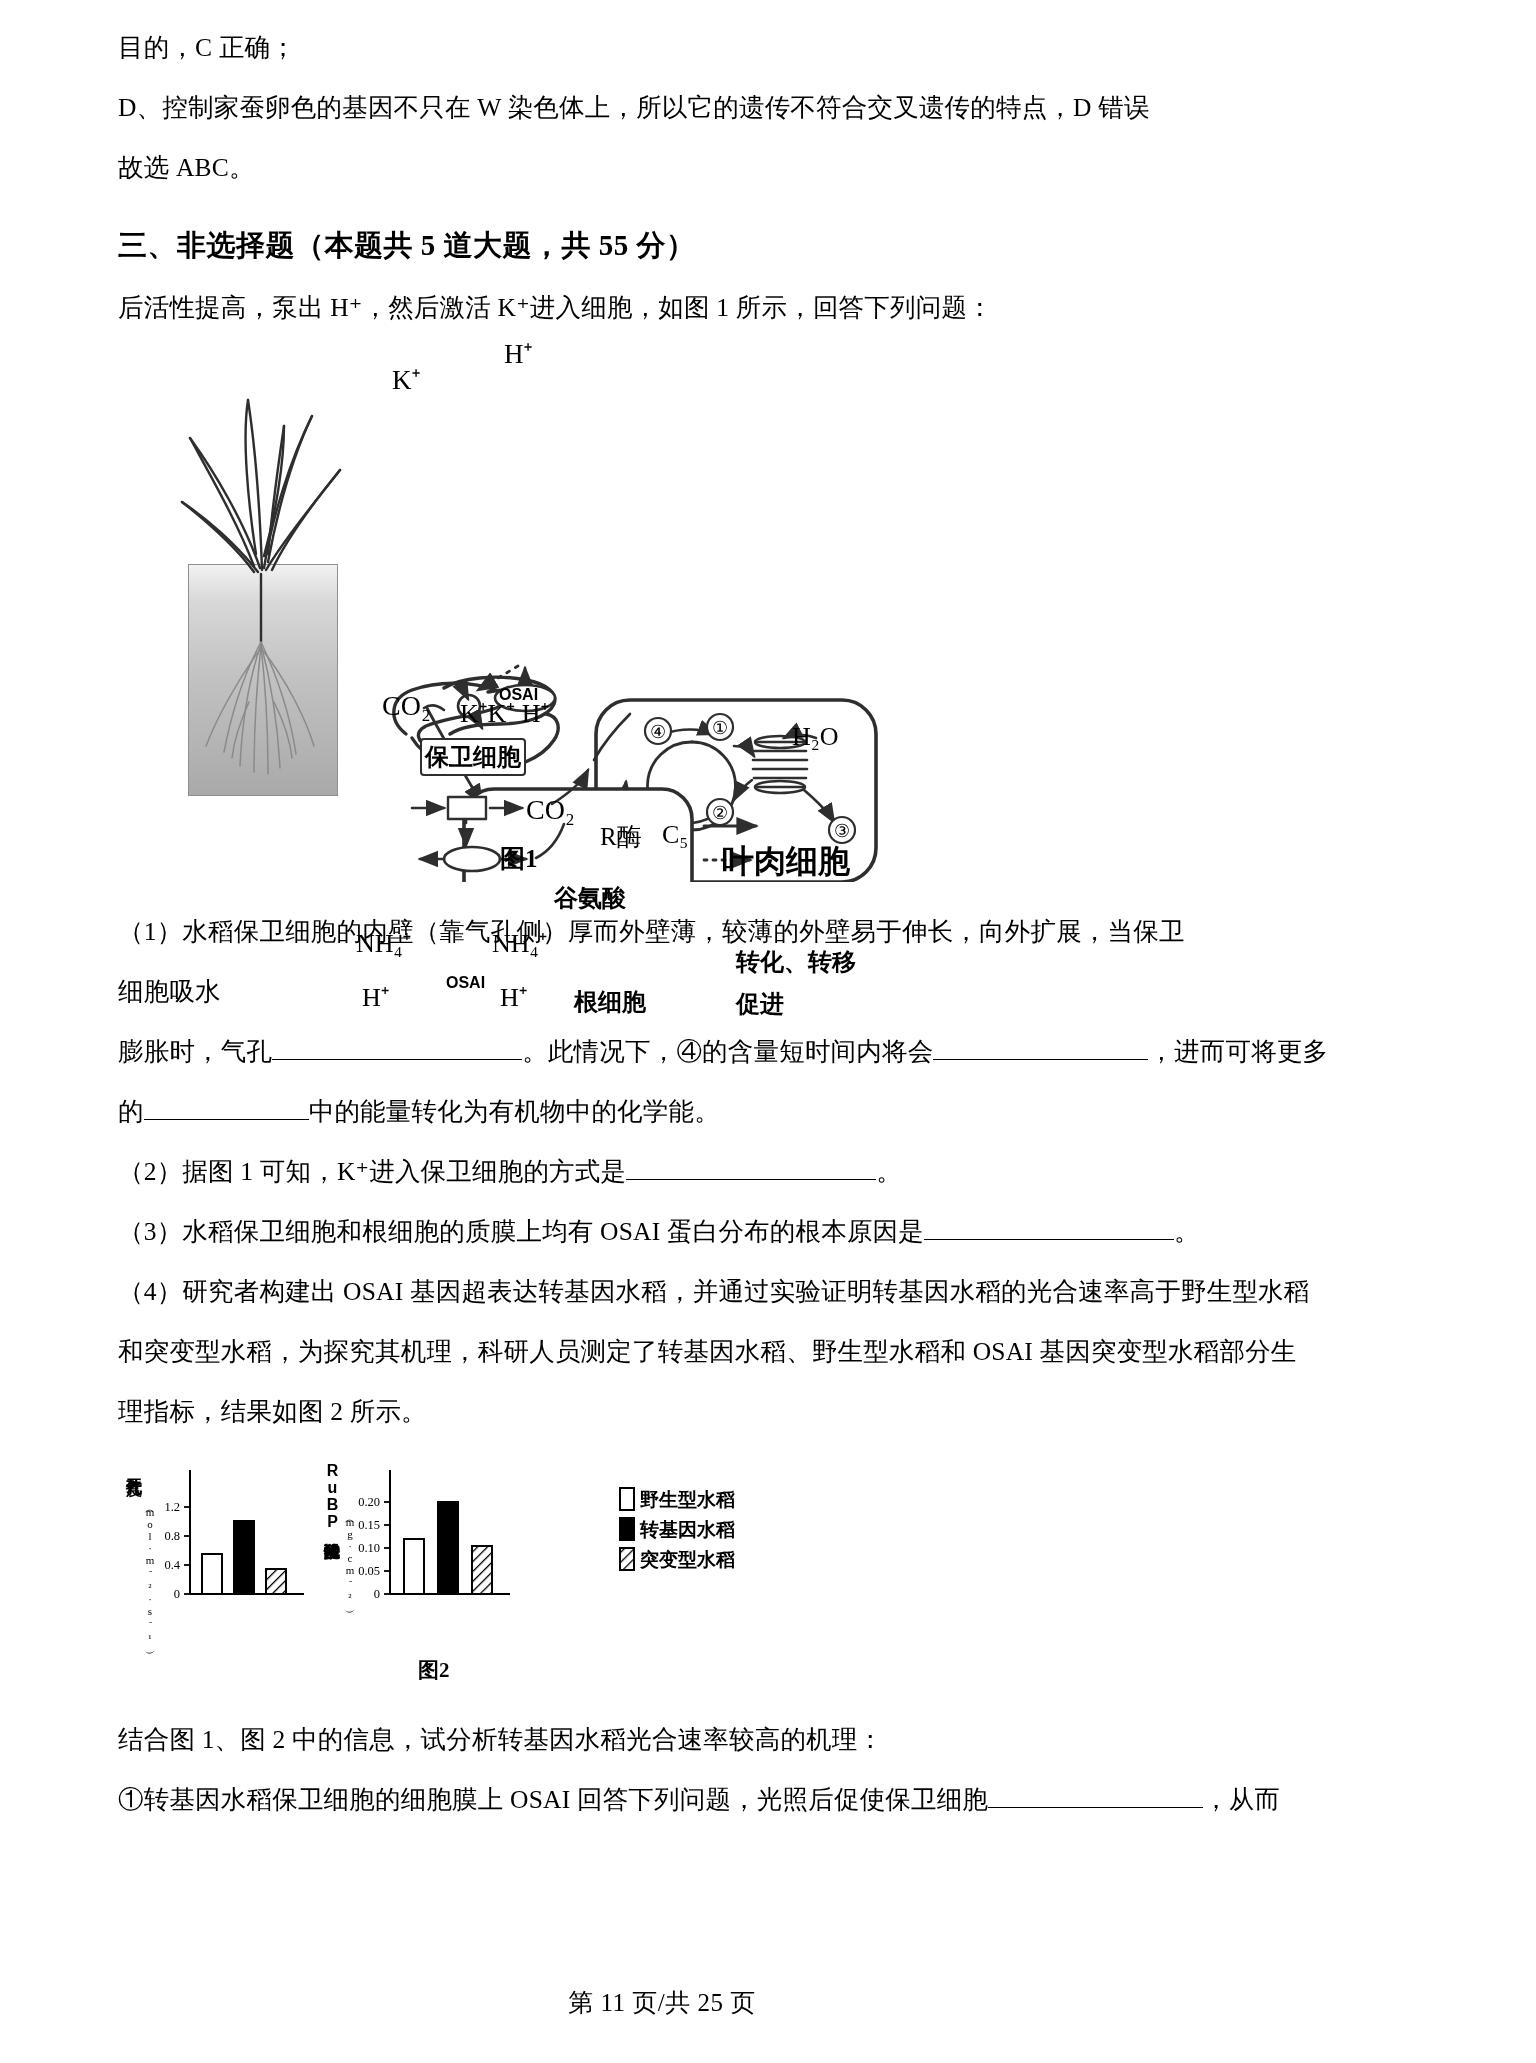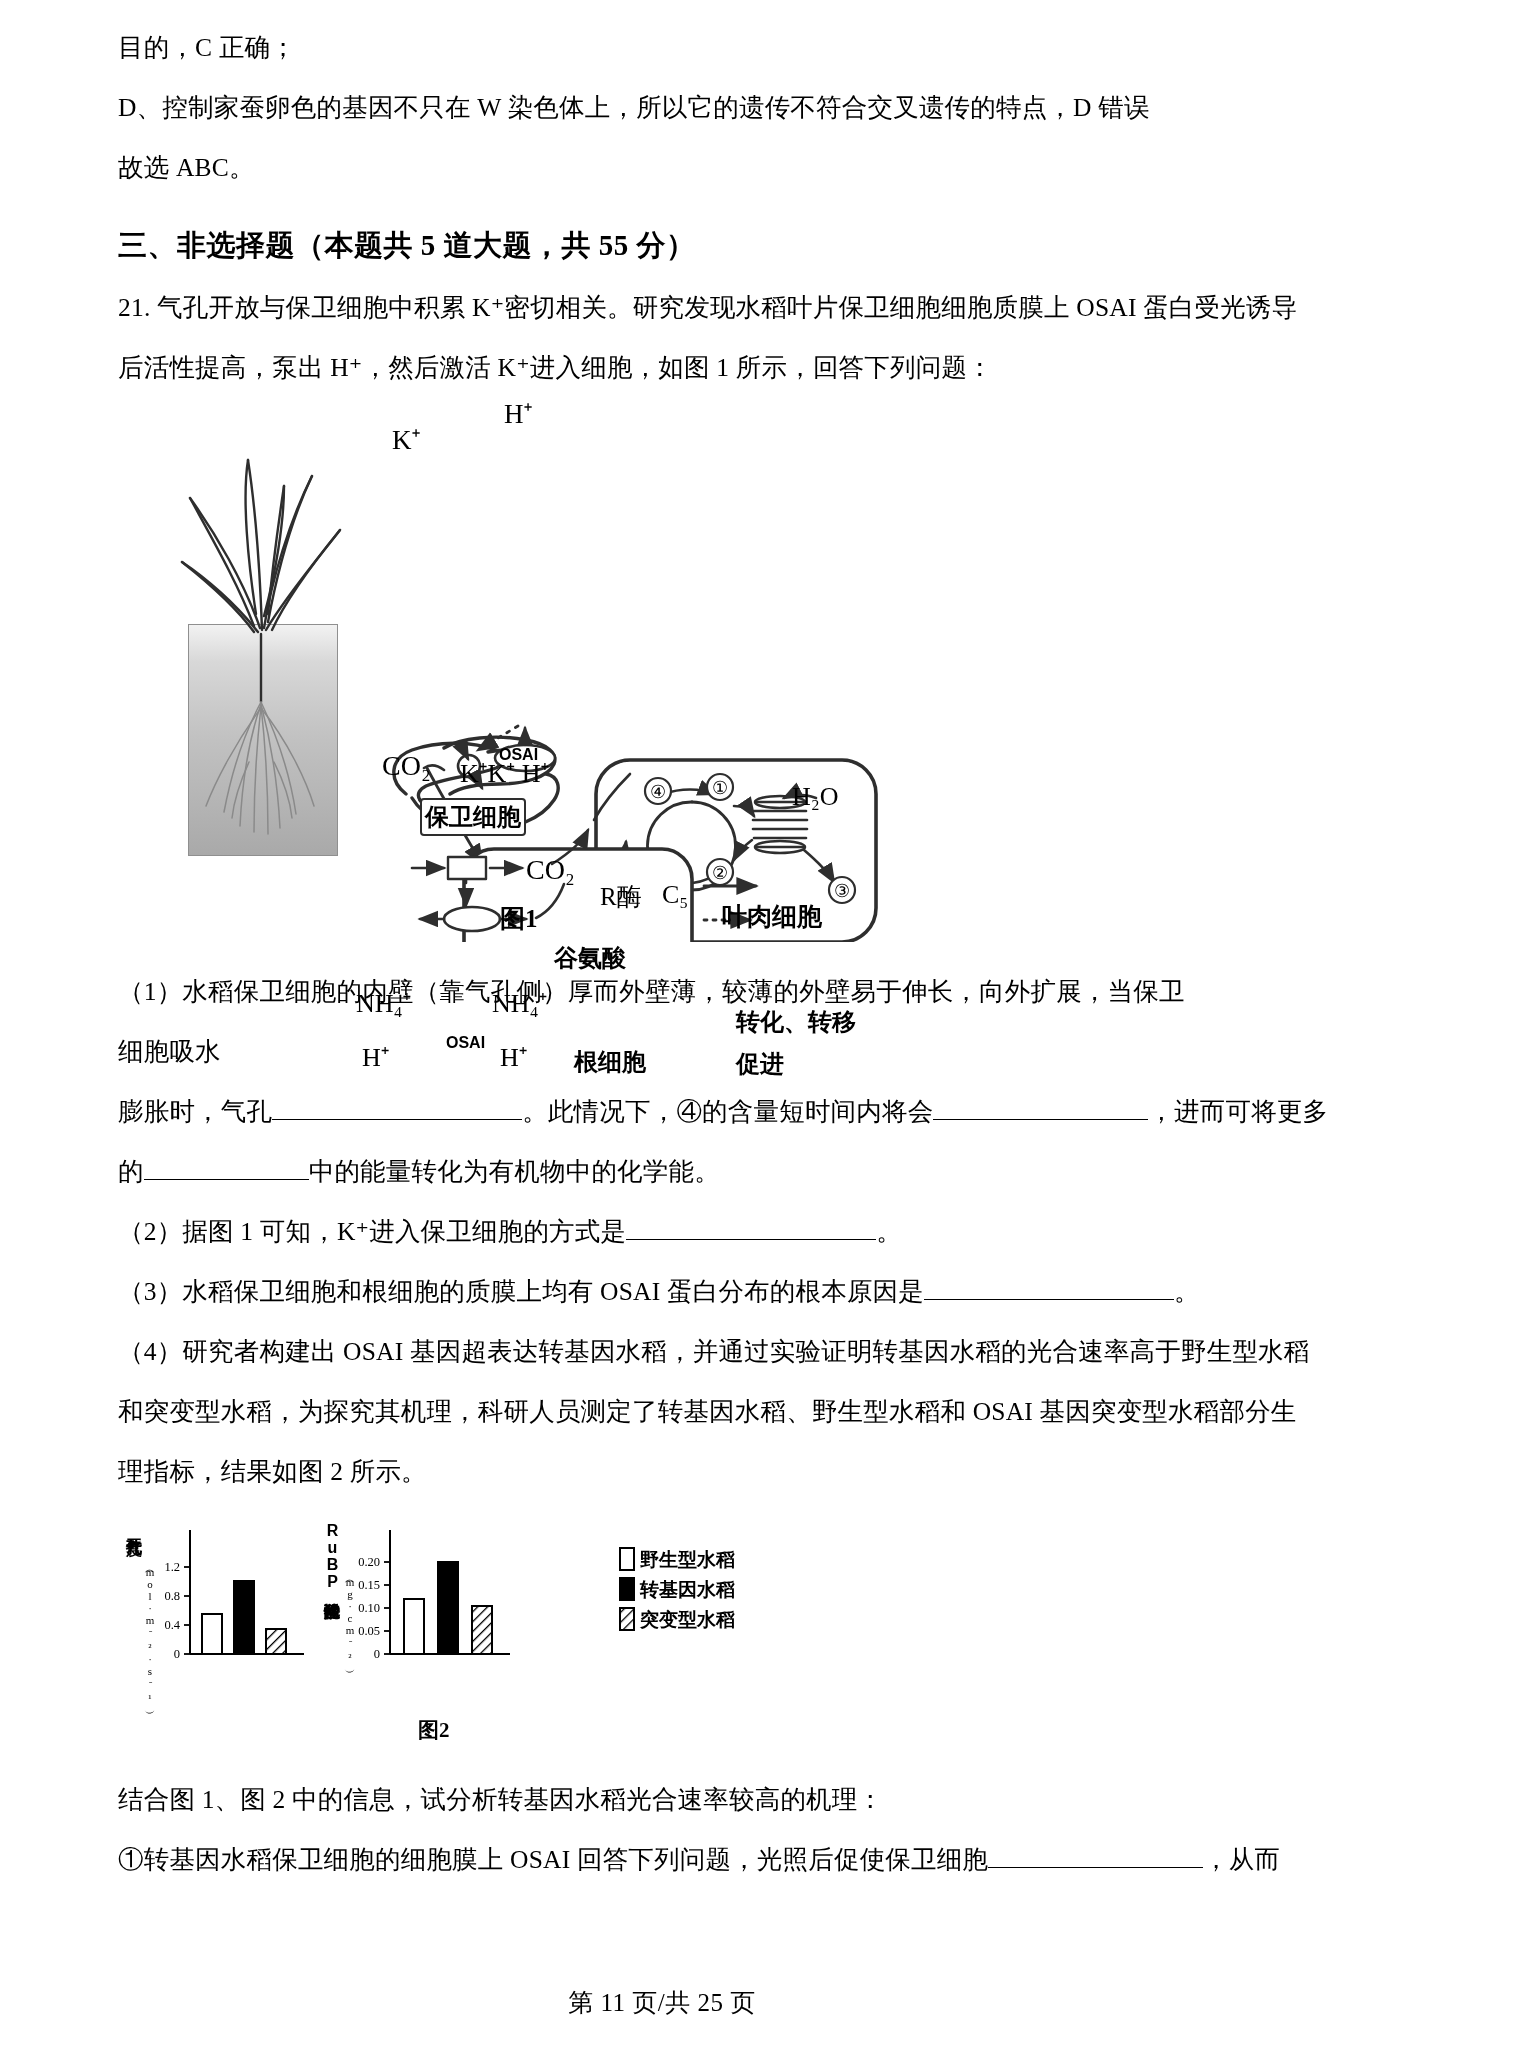--- a/index.html
+++ b/index.html
@@ -70,21 +70,20 @@
 <body>
 
 <div class="page">
 
   <div class="ln">目的，C 正确；</div>
   <div class="ln">D、控制家蚕卵色的基因不只在 W 染色体上，所以它的遗传不符合交叉遗传的特点，D 错误</div>
   <div class="ln">故选 ABC。</div>
 
   <div class="sec-head">三、非选择题（本题共 5 道大题，共 55 分）</div>
 
-  <div class="ln q-body">21. 气孔开放与保卫细胞中积累 K⁺密切相关。研究发现水稻叶片保卫细胞细胞质膜上 OSAI 蛋白受光诱导</div>
   <div class="ln">后活性提高，泵出 H⁺，然后激活 K⁺进入细胞，如图 1 所示，回答下列问题：</div>
 
   <div class="fig1-wrap">
     <div class="fig1">
 
       <div class="soilbox"></div>
 
       <svg width="760" height="540" viewBox="0 0 760 540">
         <g stroke="#2e2e2e" fill="none" stroke-linecap="round" stroke-linejoin="round">
 
@@ -234,21 +233,21 @@
       <div class="txt cn" style="left:355px;top:344px;font-size:16px;letter-spacing:0;">OSAI</div>
       <div class="txt" style="left:316px;top:352px;font-size:26px;">K⁺K⁺ H⁺</div>
       <div class="txt" style="left:238px;top:348px;font-size:28px;">CO₂</div>
       <div class="txt" style="left:382px;top:452px;font-size:28px;">CO₂</div>
 
       <div class="txt cn" style="left:276px;top:396px;font-size:24px;background:#fff;padding:1px 3px;border:2px solid #2e2e2e;border-radius:4px;">保卫细胞</div>
 
       <div class="txt" style="left:456px;top:478px;font-size:25px;">R酶</div>
       <div class="txt" style="left:518px;top:478px;font-size:26px;">C₅</div>
       <div class="txt" style="left:648px;top:380px;font-size:26px;">H₂O</div>
-      <div class="txt cn" style="left:578px;top:498px;font-size:25px;">叶肉细胞</div>
+      <div class="txt cn" style="left:578px;top:498px;font-size:32px;">叶肉细胞</div>
 
       <div class="txt" style="left:212px;top:582px;font-size:26px;">NH₄⁺</div>
       <div class="txt" style="left:348px;top:582px;font-size:26px;">NH₄⁺</div>
       <div class="txt" style="left:218px;top:636px;font-size:26px;">H⁺</div>
       <div class="txt" style="left:356px;top:636px;font-size:26px;">H⁺</div>
       <div class="txt cn" style="left:302px;top:632px;font-size:16px;letter-spacing:0;">OSAI</div>
       <div class="txt cn" style="left:410px;top:540px;font-size:24px;">谷氨酸</div>
       <div class="txt cn" style="left:430px;top:644px;font-size:24px;">根细胞</div>
 
       <div class="txt cn" style="left:592px;top:604px;font-size:24px;">转化、转移</div>

